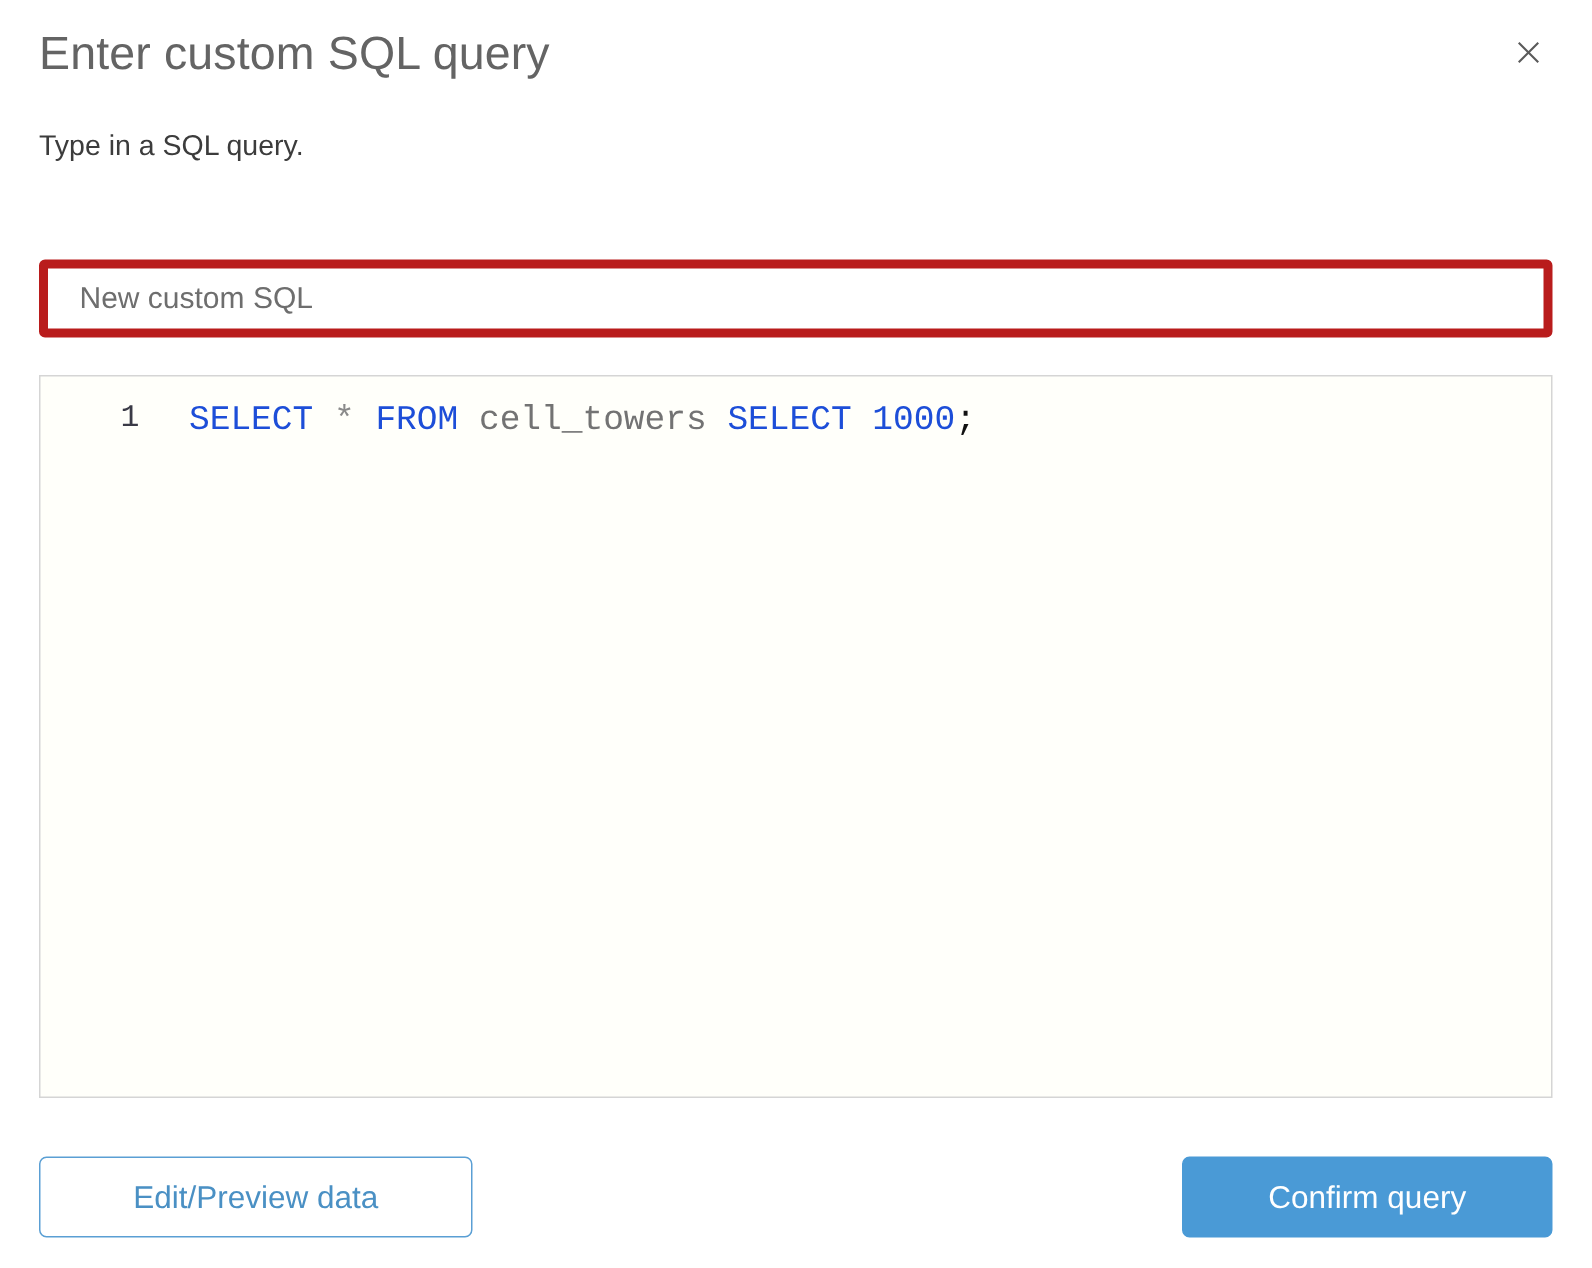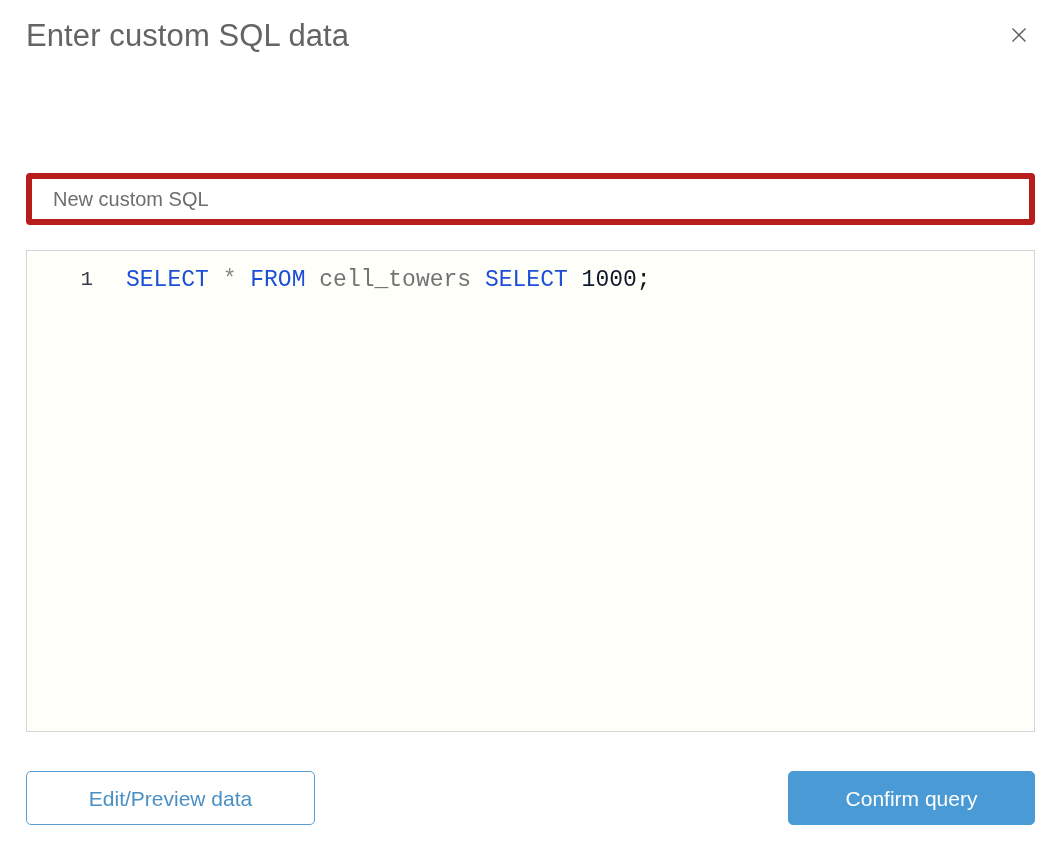--- a/index.html
+++ b/index.html
@@ -130,21 +130,21 @@
     font-size: 23px;
     line-height: 30px;
     white-space: pre;
     color: #111111;
     caret-color: #111111;
     outline: none;
   }
   .tok-keyword { color: #1d4ed8; }
   .tok-operator { color: #8a8a8a; }
   .tok-ident   { color: #737373; }
-  .tok-number  { color: #0f172a; }
+  .tok-number  { color: #1d4ed8; }
   .tok-punct   { color: #111111; }
 
   
   .btn {
     position: absolute;
     box-sizing: border-box;
     font-family: "Liberation Sans", sans-serif;
     font-size: 21px;
     font-weight: 400;
     border-radius: 5px;
@@ -173,30 +173,31 @@
     border: 1px solid #4a9ad6;
     color: #ffffff;
   }
 </style>
 </head>
 <body>
 
 <div class="dialog">
 
   <div class="dialog-header">
-    <h1 class="dialog-title">Enter custom SQL data</h1>
+    <h1 class="dialog-title">Enter custom SQL query</h1>
     <button class="close-button">
       <span class="close-icon">
         <svg width="20" height="20" viewBox="0 0 20 20" aria-hidden="true">
           <path d="M3.5 3.5 L16.5 16.5 M16.5 3.5 L3.5 16.5" stroke="#5a5a5a" stroke-width="1.4" fill="none" stroke-linecap="butt"></path>
         </svg>
       </span>
     </button>
   </div>
 
+  <p class="dialog-subtitle">Type in a SQL query.</p>
 
   <input class="name-input" type="text" placeholder="New custom SQL" style="">
 
   <div class="sql-editor">
     <div class="code-row">
       <div class="line-number">1</div>
       <div class="code-line"><span class="tok-keyword">SELECT</span><span> </span><span class="tok-operator">*</span><span> </span><span class="tok-keyword">FROM</span><span> </span><span class="tok-ident">cell_towers</span><span> </span><span class="tok-keyword">SELECT</span><span> </span><span class="tok-number">1000</span><span class="tok-punct">;</span></div>
     </div>
   </div>
 

